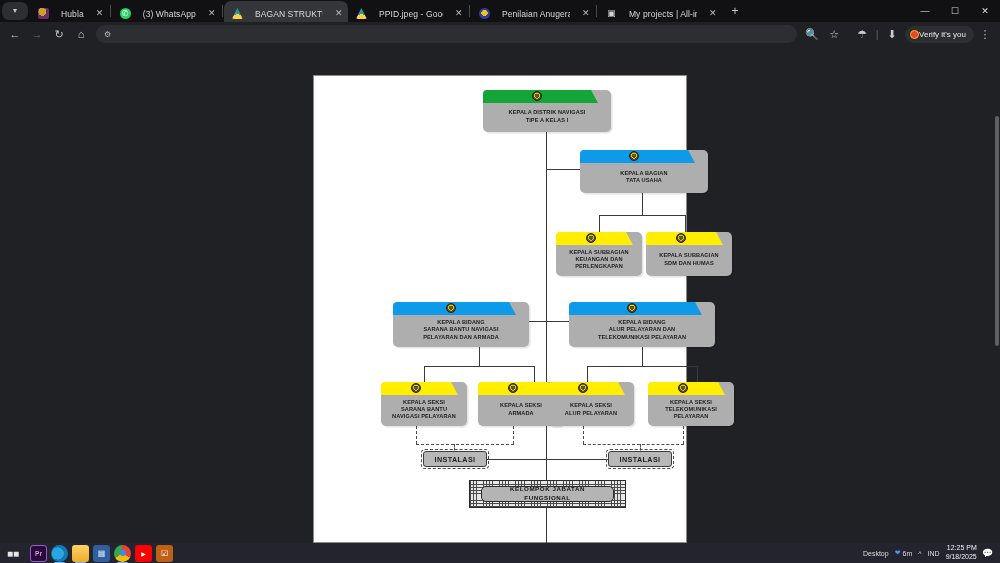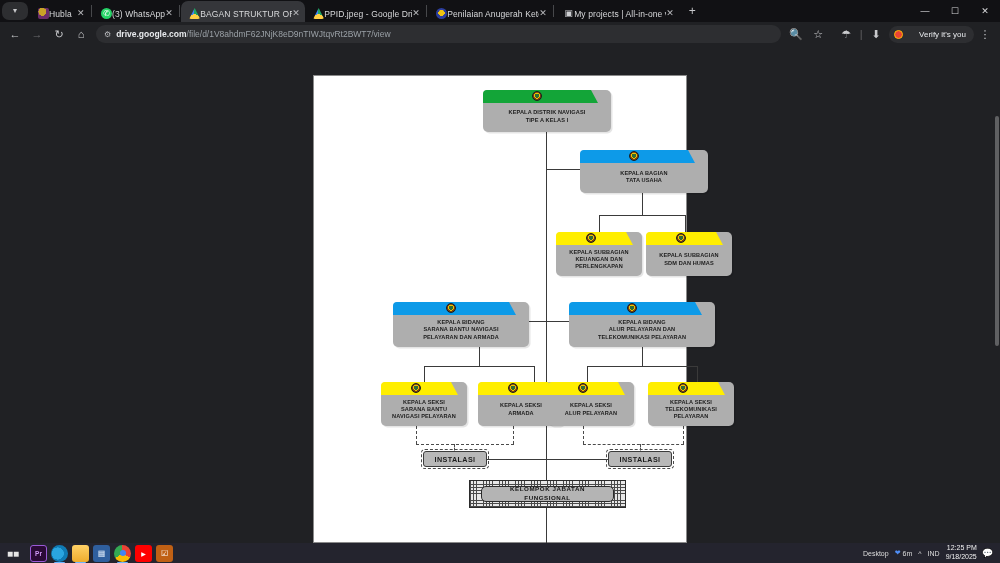--- a/index.html
+++ b/index.html
@@ -20,21 +20,21 @@
   }
   .tabs-dropdown {
     width: 26px; height: 18px; margin: 0 2px 2px 2px;
     background:#2d2e31; border-radius: 7px;
     display:flex; align-items:center; justify-content:center;
     color:#c6c7ca; font-size:8px; line-height:1;
     flex: 0 0 auto;
   }
   .tab {
     height: 21px; display:flex; align-items:center;
-    padding: 4px 5px 0 8px; gap:0;
+    padding: 4px 5px 0 8px; gap:12px;
     max-width: 118px; min-width: 60px;
     position: relative; flex: 0 1 auto;
     border-radius: 7px 7px 0 0;
   }
   .tab.active { background:#35363a; }
   .tab-fav {
     width:11px; height:11px; flex:0 0 11px;
     border-radius:2px; position:relative;
     display:flex;align-items:center;justify-content:center;
     font-size:8px; line-height:1;
@@ -69,21 +69,21 @@
   .omnibox {
     flex:1 1 auto; height:18px; background:#2d2e31; border-radius:9px;
     display:flex; align-items:center; gap:5px; padding:0 8px;
     margin: 0 4px; overflow:hidden;
   }
   .omni-icon { font-size:8px; color:#b9babd; flex:0 0 auto; }
   .omni-url { font-size:8.5px; color:#9aa0a6; white-space:nowrap; }
   .omni-url b { color:#e8eaed; font-weight:700; }
   .verify {
     height:17px; background:#2d2e31; border-radius:9px;
-    display:flex;align-items:center; gap:16px; padding:0 8px 0 5px;
+    display:flex;align-items:center; gap:0; padding:0 8px 0 5px;
     flex:0 0 auto; margin-left:2px;text-align:right;
   }
   .verify-dot { width:9px;height:9px;border-radius:50%; background:#ea4335; flex:0 0 auto;
                 border:1.5px solid #fbbc04; }
   .verify-txt { font-size:8px; color:#e8eaed; white-space:nowrap; }
 
   
   .viewer {
     position:absolute; left:0; top:46px; width:1000px; height:497px;
     background:#202124;
@@ -253,21 +253,20 @@
   </div>
 
   <div class="toolbar">
     <div class="tb-icon">←</div>
     <div class="tb-icon" style="color:#6c6d70;">→</div>
     <div class="tb-icon">↻</div>
     <div class="tb-icon">⌂</div>
 
     <div class="omnibox">
       <span class="omni-icon">⚙</span>
-      <span class="omni-url"><b>drive.google.com</b><span>/file/d/1V8ahdmF62JNjK8eD9nTIWJtqvRt2BWT7/view</span></span>
     </div>
 
     <div class="tb-icon">🔍</div>
     <div class="tb-icon">☆</div>
     <div class="tb-icon" style="margin-left:6px;">☂</div>
     <div class="tb-icon" style="width:8px;color:#5f6062;">|</div>
     <div class="tb-icon">⬇</div>
 
     <div class="verify">
       <span class="verify-dot"></span>

